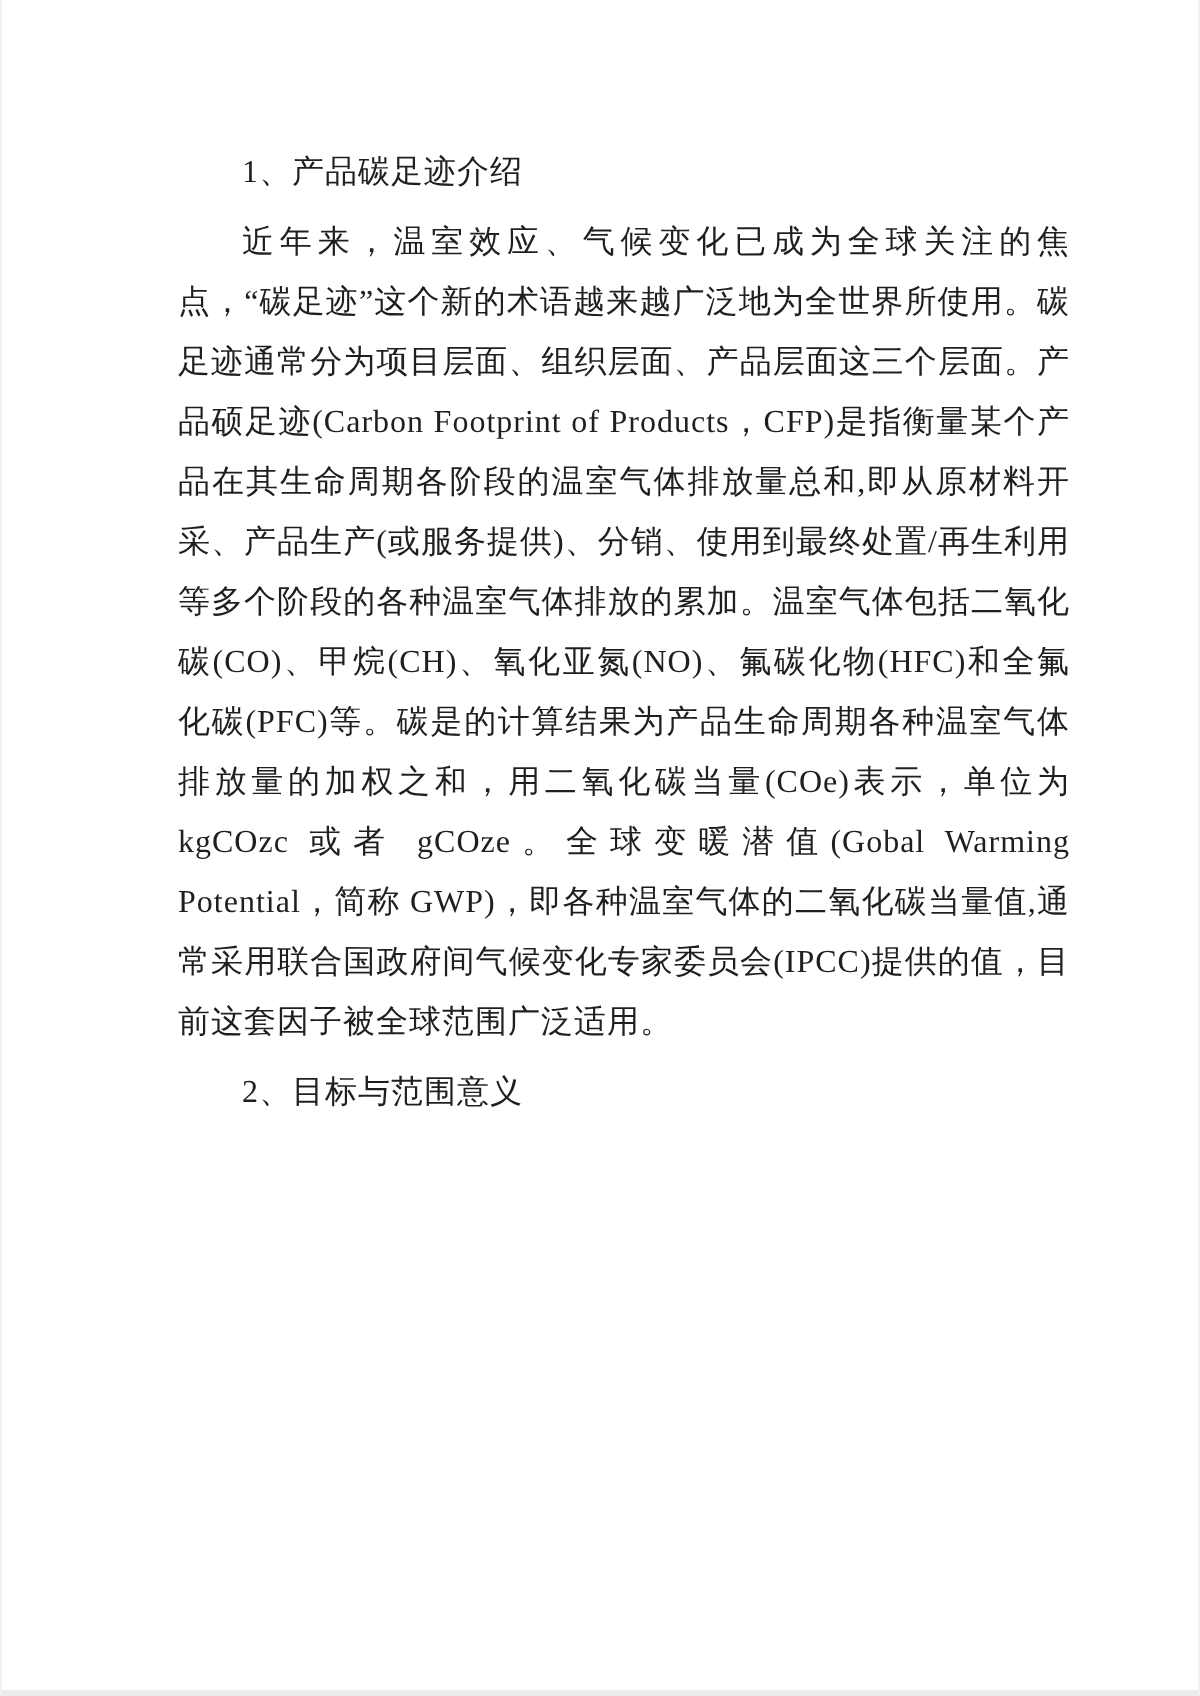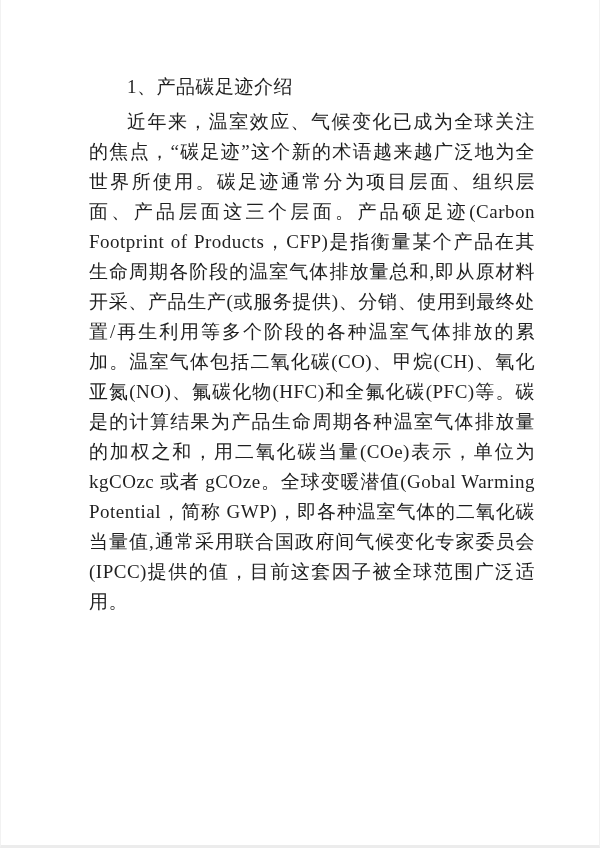--- a/index.html
+++ b/index.html
@@ -14,35 +14,36 @@
     height: 848px;
     background: #ffffff;
     border-left: 1px solid #f2f2f2;
     border-right: 1px solid #f2f2f2;
     border-bottom: 3px solid #ececec;
     padding: 72px 64px 0 88px;
     overflow: hidden;
   }
   .doc-body {
     color: #1f1f1f;
-    font-size: 19px;
+    font-size: 16px;
     line-height: 30px;
   }
   .block {
     text-indent: 2em;
     text-align: justify;
     letter-spacing: 0.5px;
     margin-bottom: 5px;
   }
   .heading {
     text-align: left;
     margin-bottom: 5px;
   }
 </style>
 </head>
 <body>
 
 <div class="doc-page">
   <div class="doc-body">
     <p class="block heading">1、产品碳足迹介绍</p>
     <p class="block">近年来，温室效应、气候变化已成为全球关注的焦点，“碳足迹”这个新的术语越来越广泛地为全世界所使用。碳足迹通常分为项目层面、组织层面、产品层面这三个层面。产品硕足迹(Carbon Footprint of Products，CFP)是指衡量某个产品在其生命周期各阶段的温室气体排放量总和,即从原材料开采、产品生产(或服务提供)、分销、使用到最终处置/再生利用等多个阶段的各种温室气体排放的累加。温室气体包括二氧化碳(CO)、甲烷(CH)、氧化亚氮(NO)、氟碳化物(HFC)和全氟化碳(PFC)等。碳是的计算结果为产品生命周期各种温室气体排放量的加权之和，用二氧化碳当量(COe)表示，单位为 kgCOzc 或者 gCOze。全球变暖潜值(Gobal Warming Potential，简称 GWP)，即各种温室气体的二氧化碳当量值,通常采用联合国政府间气候变化专家委员会(IPCC)提供的值，目前这套因子被全球范围广泛适用。</p>
+    <p class="block heading">2、目标与范围意义</p>
   </div>
 </div>
 
 </body></html>

